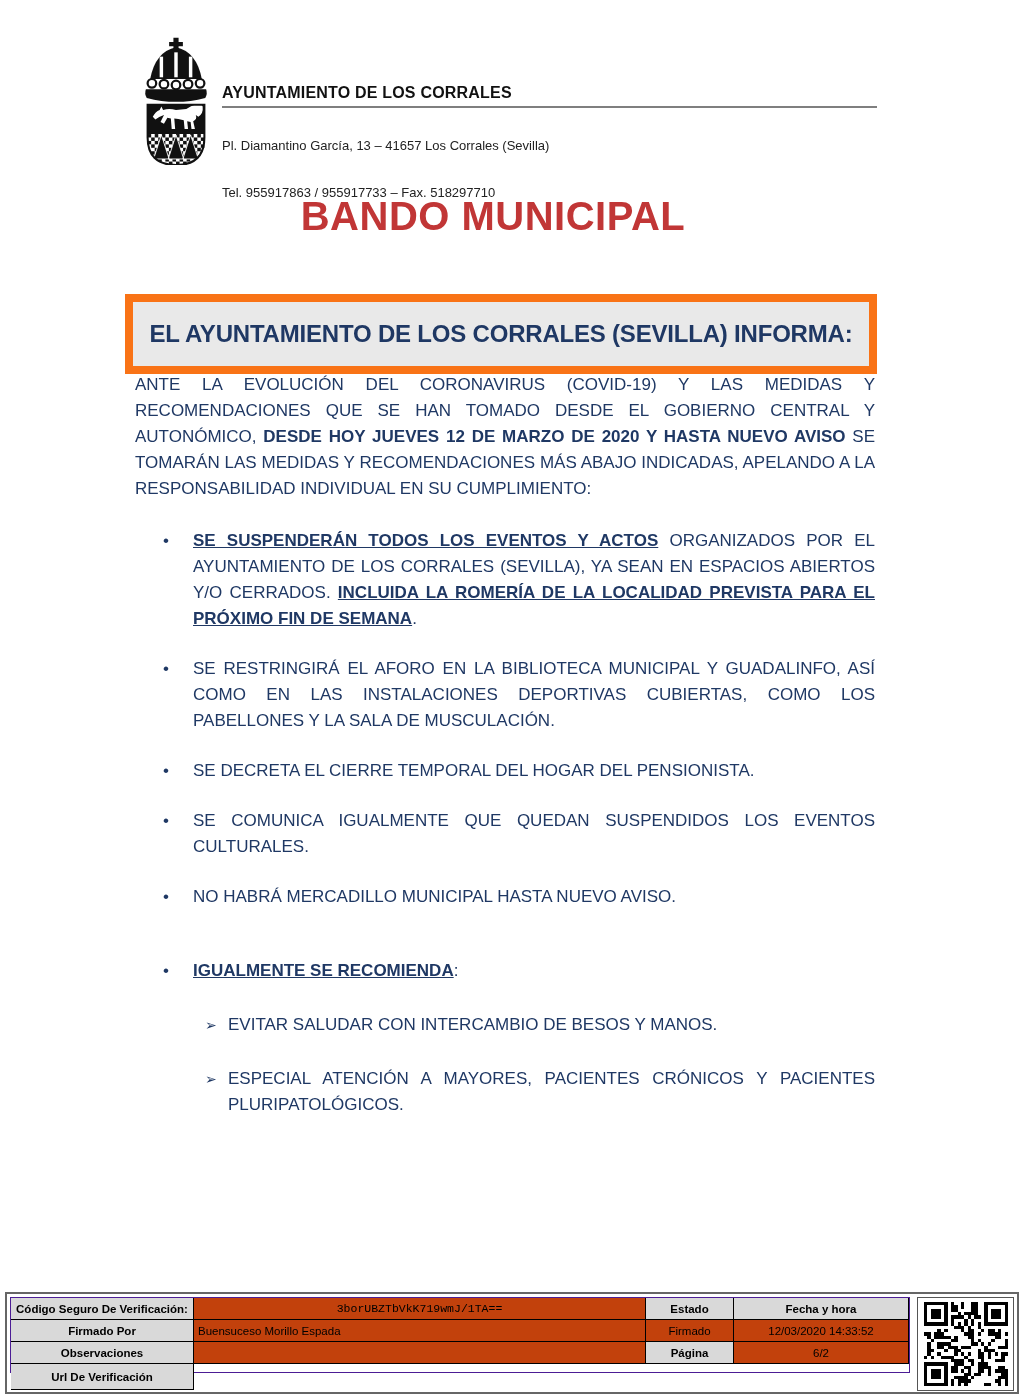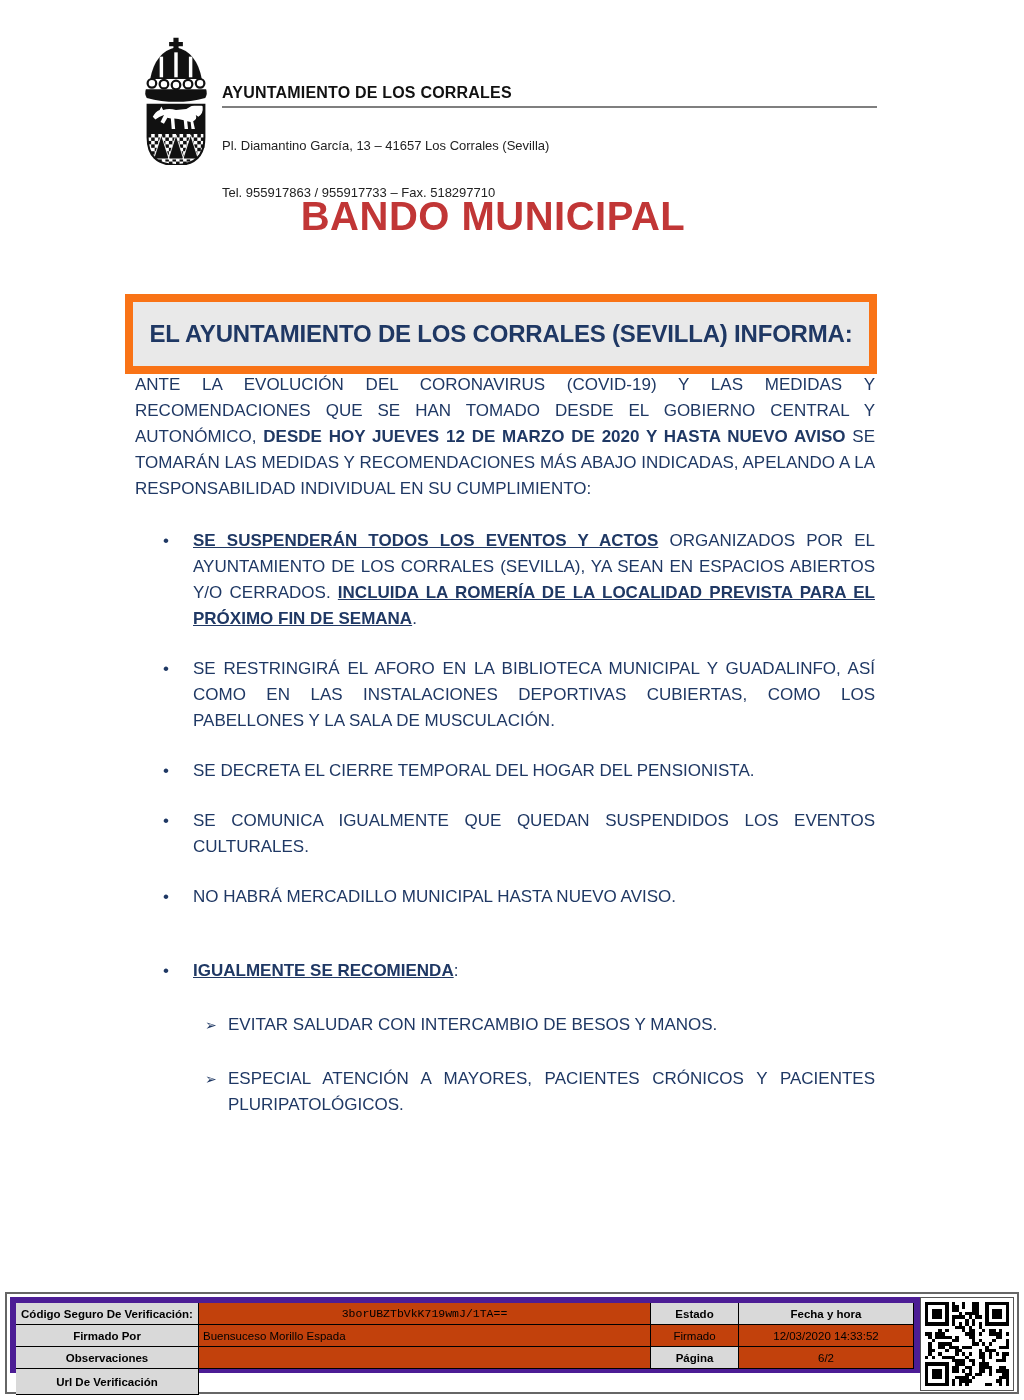--- a/index.html
+++ b/index.html
@@ -41,21 +41,21 @@
   ul.sub > li { position:relative; padding-left:35px; text-align:justify; margin-bottom:28px; }
   ul.sub .marker.arrow { position:absolute; left:12px; top:0; font-size:14px; }
   
   .footer {
     position:absolute; left:5px; top:1292px; width:1014px; height:102px;
     border:2px solid #666; padding:3px; display:flex; align-items:stretch;
   }
   .ftable {
     display:grid; grid-template-columns:183px 452px 88px 175px;
     grid-template-rows:22px 22px 22px 26px;
-    border:6px solid #4c1d95; height:76px; align-self:flex-start;
+    border:1px solid #4c1d95; height:76px; align-self:flex-start;
     font-size:11.5px; color:#000;
   }
   .cell {
     border-right:1px solid #000; border-bottom:1px solid #000;
     display:flex; align-items:center; justify-content:center;
     overflow:hidden; white-space:nowrap; background:#c2410c; padding:0 4px;
   }
   .cell.gray { background:#D9D9D9; font-weight:bold; }
   .cell.left { justify-content:flex-start; }
   .cell.mono { font-family:"Liberation Mono","DejaVu Sans Mono",monospace; font-size:11.5px; }

